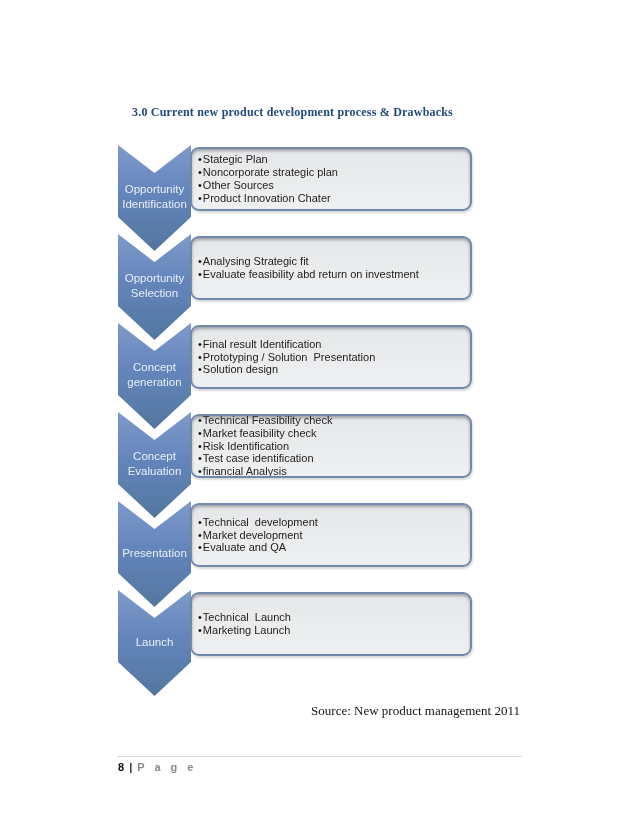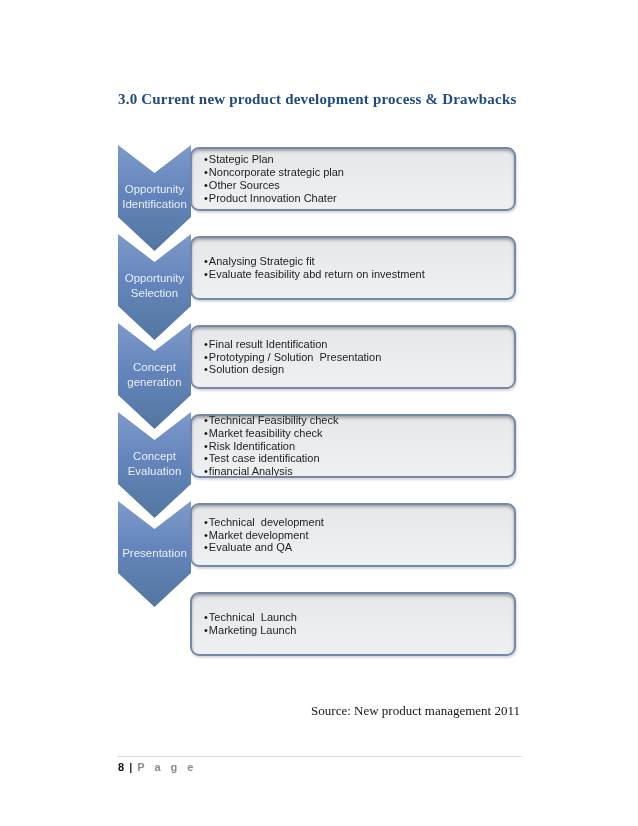--- a/index.html
+++ b/index.html
@@ -1,39 +1,39 @@
 <!DOCTYPE html>
 <html><head>
 <meta charset="utf-8">
 <style>
   html,body{margin:0;padding:0;background:#ffffff;}
   .page{position:relative;width:638px;height:826px;background:#fff;overflow:hidden;
         font-family:"Liberation Sans",sans-serif;}
 
-  .title{position:absolute;left:118px;top:91px;margin:0;
-         font-family:"Liberation Serif",serif;font-weight:bold;font-size:15px;
+  .title{position:absolute;left:118px;top:91px;margin:14px;
+         font-family:"Liberation Serif",serif;font-weight:bold;font-size:12px;
          color:var(--title-color,#1f4a7c);letter-spacing:.2px;white-space:nowrap;}
 
   .diagram{position:absolute;left:118px;top:145px;width:402px;height:560px;}
   .row{position:relative;width:402px;height:89px;}
 
   .chevron{position:absolute;left:0;top:0;width:73px;height:106px;
            background:linear-gradient(180deg,#7f9aca 0%,#6586bd 42%,#53769f 100%);
            clip-path:polygon(0 0,50% 28px,100% 0,100% 72px,50% 100%,0 72px);}
   .chev-label{position:absolute;left:0;right:0;top:30px;height:44px;
               display:flex;align-items:center;justify-content:center;
               text-align:center;color:#e8eefa;font-size:11.5px;line-height:15px;
               white-space:pre-line;}
 
-  .detail-box{position:absolute;left:72px;top:2px;width:326px;height:64px;
+  .detail-box{position:absolute;left:72px;top:2px;width:282px;height:64px;
               box-sizing:border-box;border:2px solid var(--box-border,#7289ac);
               border-radius:9px;
               background:linear-gradient(180deg,#e5e7e9 0%,#eef0f1 100%);
               box-shadow:inset 0 2px 3px rgba(75,75,80,.45),1px 2px 2px rgba(0,0,0,.15);
-              display:flex;align-items:center;padding-left:12px;overflow:hidden;}
+              display:flex;align-items:center;padding-left:6px;overflow:hidden;}
   .bullets{margin:0;padding:0;list-style:none;}
   .bullet{font-size:11px;line-height:12.9px;color:#232323;white-space:pre;}
   .bullet::before{content:"\2022";margin-right:1px;color:#111;}
 
   .source{position:absolute;left:118px;top:703px;width:402px;margin:0;
           text-align:right;font-family:"Liberation Serif",serif;
           font-size:13px;color:#151515;}
 
   .footer-rule{position:absolute;left:117px;top:756px;width:405px;height:1px;
                background:#dcdcdc;}
@@ -116,20 +116,23 @@
     <div class="detail-box">
       <ul class="bullets">
               <li class="bullet">Technical  development</li>
               <li class="bullet">Market development</li>
               <li class="bullet">Evaluate and QA</li>
             </ul>
     </div>
   </div>
 
   <div class="row">
+    <div class="chevron">
+      <span class="chev-label">Launch</span>
+    </div>
     <div class="detail-box">
       <ul class="bullets">
               <li class="bullet">Technical  Launch</li>
               <li class="bullet">Marketing Launch</li>
             </ul>
     </div>
   </div>
 </div>
   </div>
 

